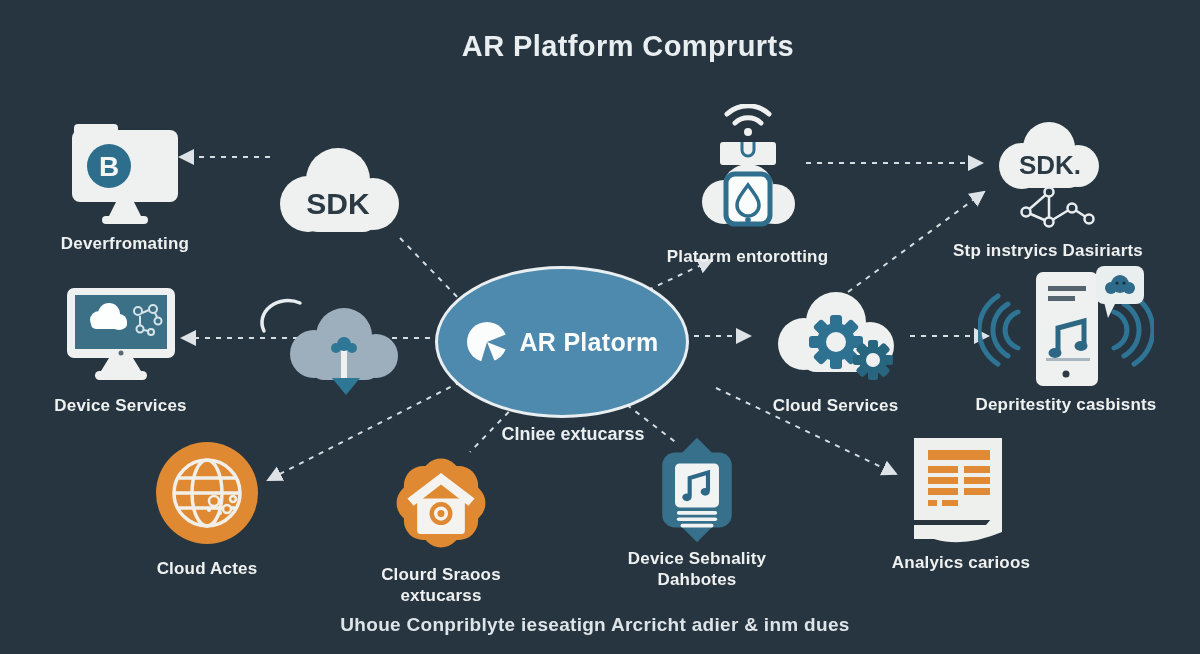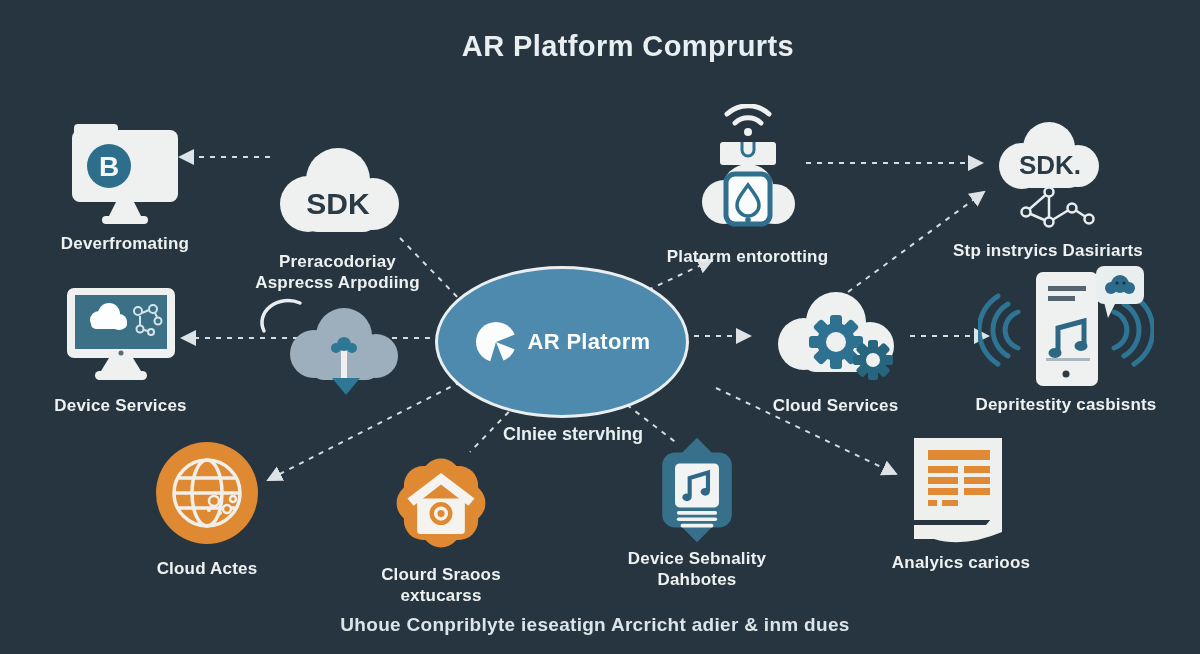--- a/index.html
+++ b/index.html
@@ -10,21 +10,21 @@
   .label{font-weight:700;font-size:17px;line-height:21px;color:#eef1f0;text-align:center;
          letter-spacing:.2px;white-space:nowrap;}
   .label .sub{display:block;}
   #title{position:absolute;top:30px;left:0;width:1184px;text-align:center;z-index:2;
          font-size:29px;font-weight:700;color:#e9eef1;letter-spacing:.4px;padding-left:36px;}
   #footer{position:absolute;top:614px;left:0;width:1190px;text-align:center;z-index:2;
           font-size:19px;font-weight:700;color:#dde4e8;letter-spacing:.3px;}
   #center-ellipse{position:absolute;left:435px;top:266px;width:254px;height:152px;z-index:3;
           background:#4e8aad;border:3px solid #e9eef0;border-radius:50%;
           display:flex;align-items:center;justify-content:center;gap:10px;box-sizing:border-box;}
-  #center-ellipse .ctext{font-size:22px;font-weight:700;color:#fbfdfd;letter-spacing:.3px;}
+  #center-ellipse .ctext{font-size:25px;font-weight:700;color:#fbfdfd;letter-spacing:.3px;}
   #center-note{position:absolute;left:468px;top:424px;width:210px;text-align:center;z-index:2;
           font-size:18px;font-weight:700;color:#e9eef0;}
 </style>
 </head>
 <body>
 
 <div id="stage">
 
   <svg id="connectors" width="1200" height="654">
     <defs>
@@ -67,24 +67,20 @@
   <div class="node" style="left:240px;top:142px;width:195px;gap:7px;">
     <svg width="152" height="102" viewBox="0 0 152 102">
       <g fill="#eef1ef">
         <circle cx="46" cy="62" r="28"></circle>
           <circle cx="76" cy="38" r="32"></circle>
           <circle cx="111" cy="62" r="26"></circle>
         <rect x="40" y="56" width="77" height="34" rx="16"></rect>
       </g>
       <text x="76" y="72" text-anchor="middle" font-family="Liberation Sans,sans-serif" font-size="30" font-weight="700" fill="#2b3a44">SDK</text>
     </svg>
-    <div class="label">
-      <span class="sub">Preracodoriay</span>
-      <span class="sub">Asprecss Arpodiing</span>
-    </div>
   </div>
 
   <div class="node" style="left:655px;top:104px;width:185px;gap:6px;">
     <svg width="132" height="136" viewBox="0 0 132 136">
       <circle cx="66" cy="28" r="4" fill="#eef1ef"></circle>
       <path d="M53 19 a19 19 0 0 1 26 0 M45 10 a31 31 0 0 1 42 0" stroke="#eef1ef" stroke-width="5" fill="none" stroke-linecap="round"></path>
       <rect x="38" y="38" width="56" height="23" rx="3" fill="#eef1ef"></rect>
       <path d="M60 38 v8 a6 6 0 0 0 12 0 v-8" stroke="#2e6f8e" stroke-width="3" fill="none"></path>
       <g fill="#eef1ef">
         <circle cx="42" cy="98" r="22"></circle>
@@ -169,21 +165,21 @@
   </div>
 
   <div id="center-ellipse">
     <svg width="44" height="44" viewBox="0 0 44 44">
       <circle cx="22" cy="22" r="20" fill="#fbfdfd"></circle>
       <path d="M22 22 L42 14 L42 30 Z" fill="#4e8aad"></path>
       <path d="M22 22 L30 42 L16 42 Z" fill="#4e8aad"></path>
     </svg>
     <span class="ctext">AR Platorm</span>
   </div>
-  <div id="center-note">Clniee stervhing</div>
+  <div id="center-note">Clniee extucarss</div>
 
   <div class="node" style="left:748px;top:284px;width:175px;gap:9px;">
     <svg width="160" height="102" viewBox="0 0 160 102">
       <g fill="#eef1ef">
         <circle cx="48" cy="60" r="26"></circle>
           <circle cx="80" cy="38" r="30"></circle>
           <circle cx="114" cy="62" r="24"></circle>
         <rect x="44" y="54" width="76" height="34" rx="16"></rect>
       </g>
       <g transform="translate(80,58)">

